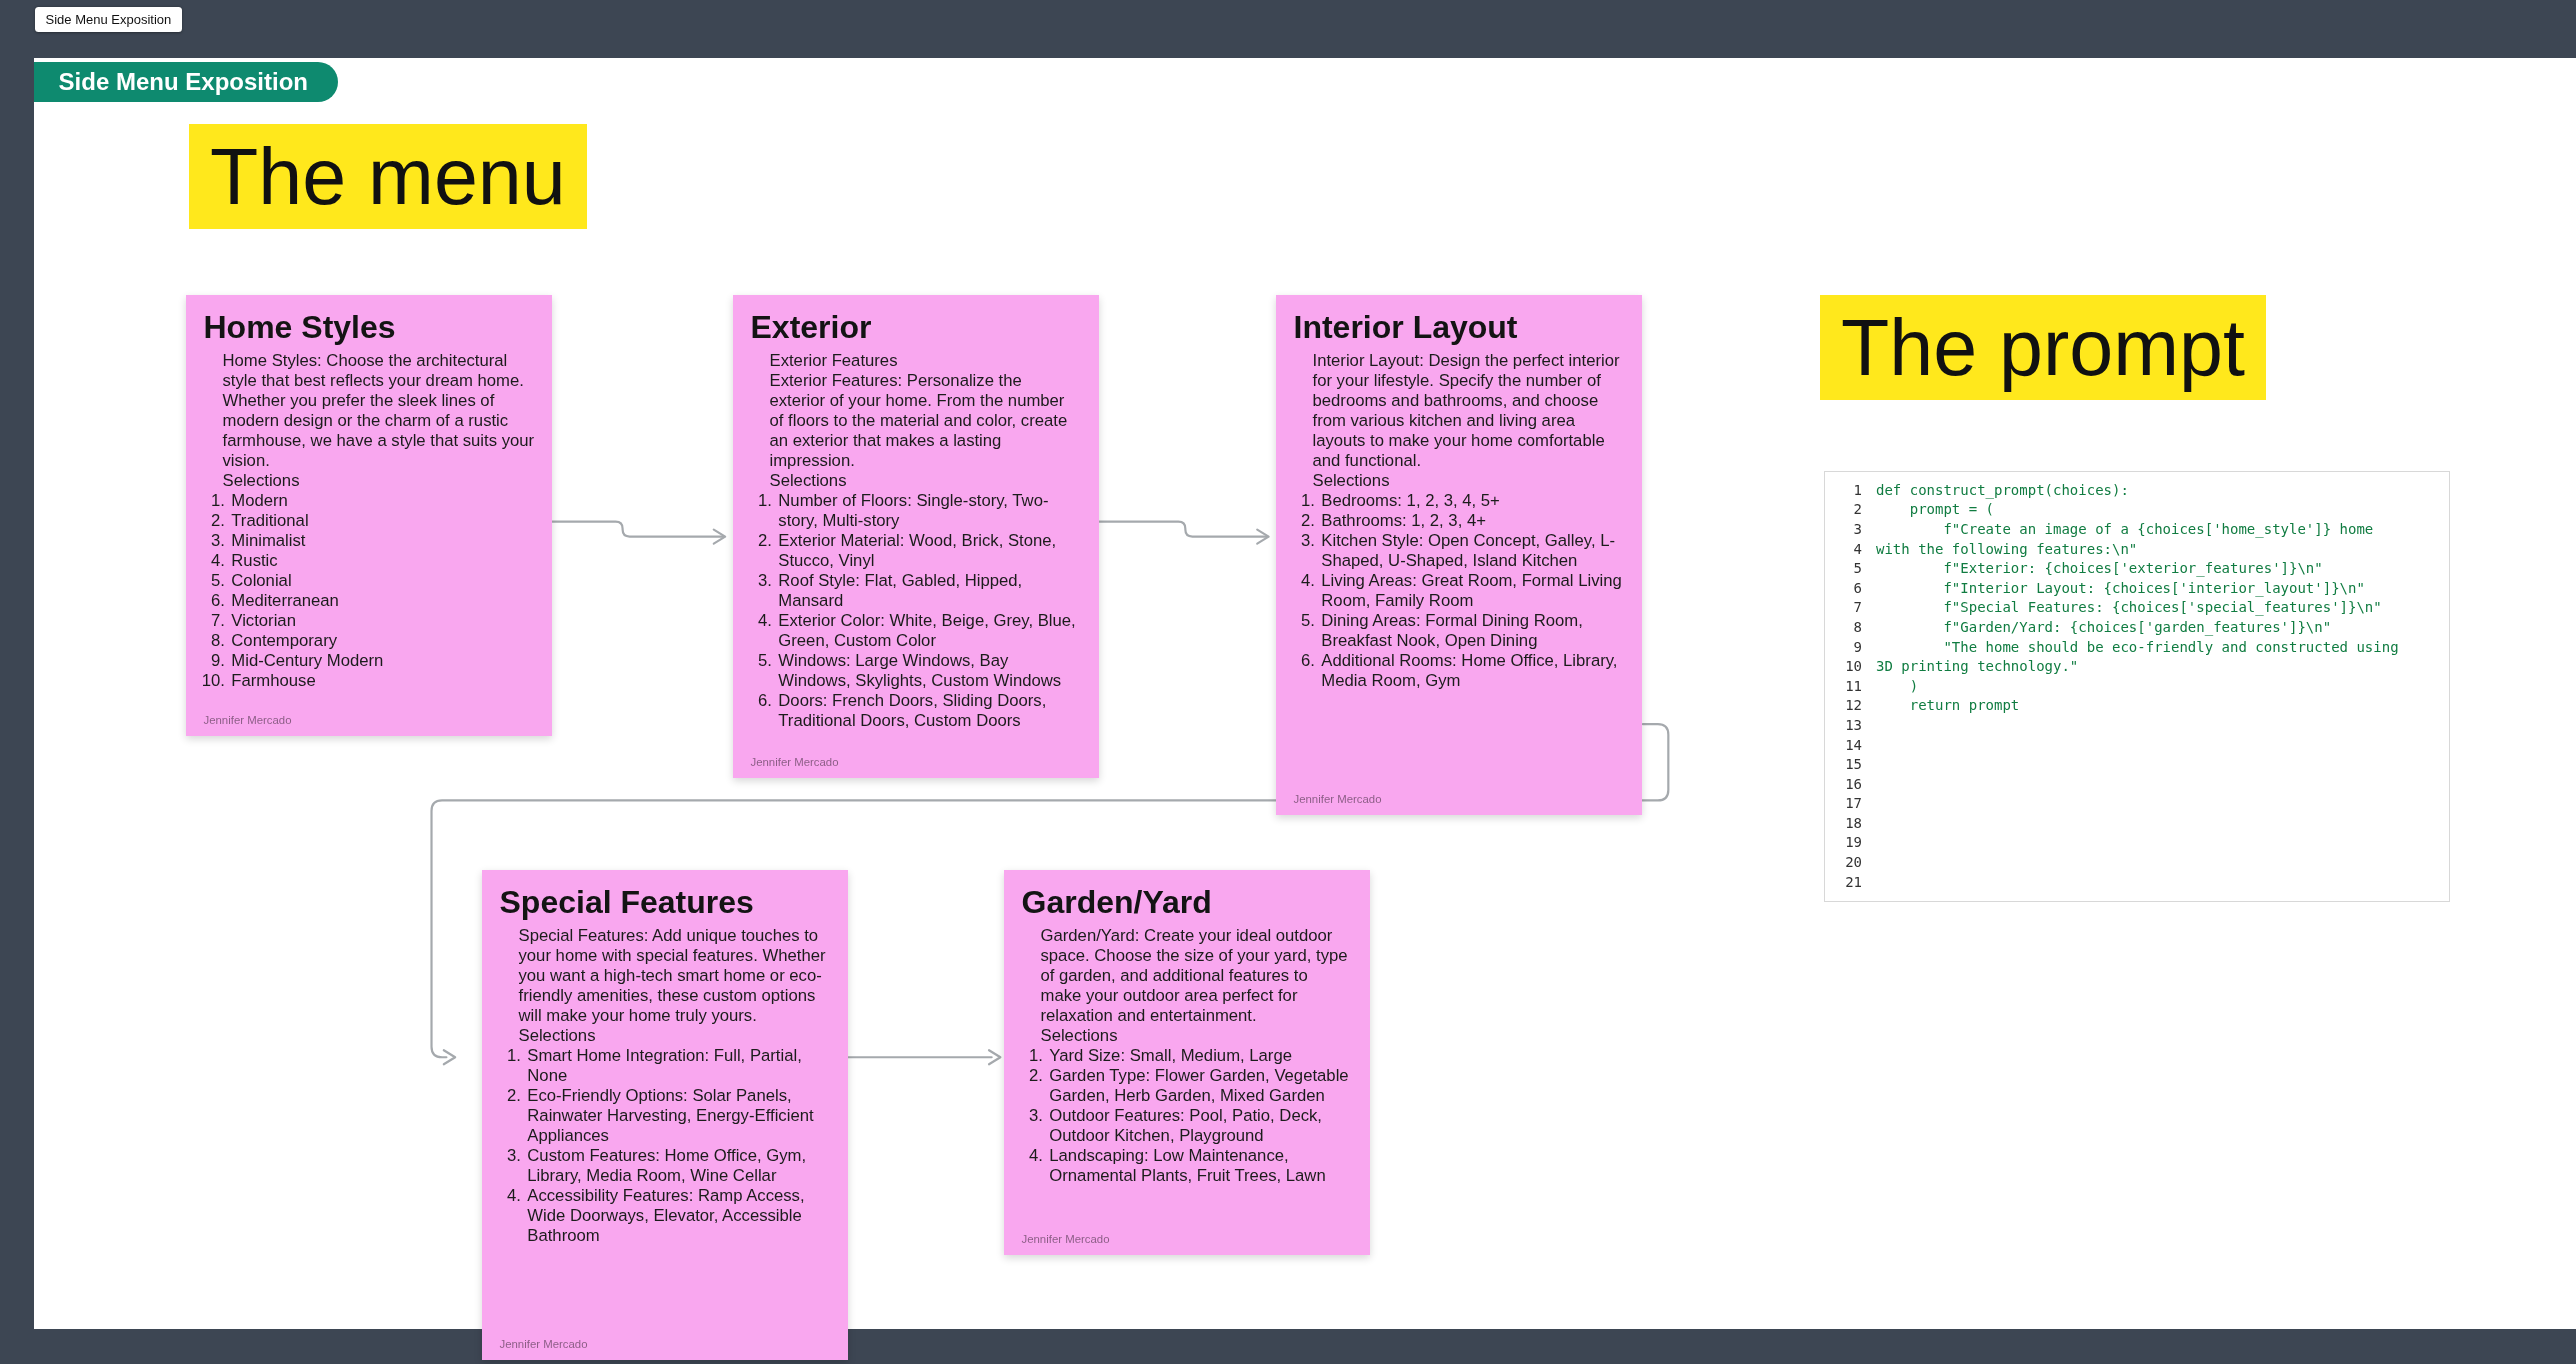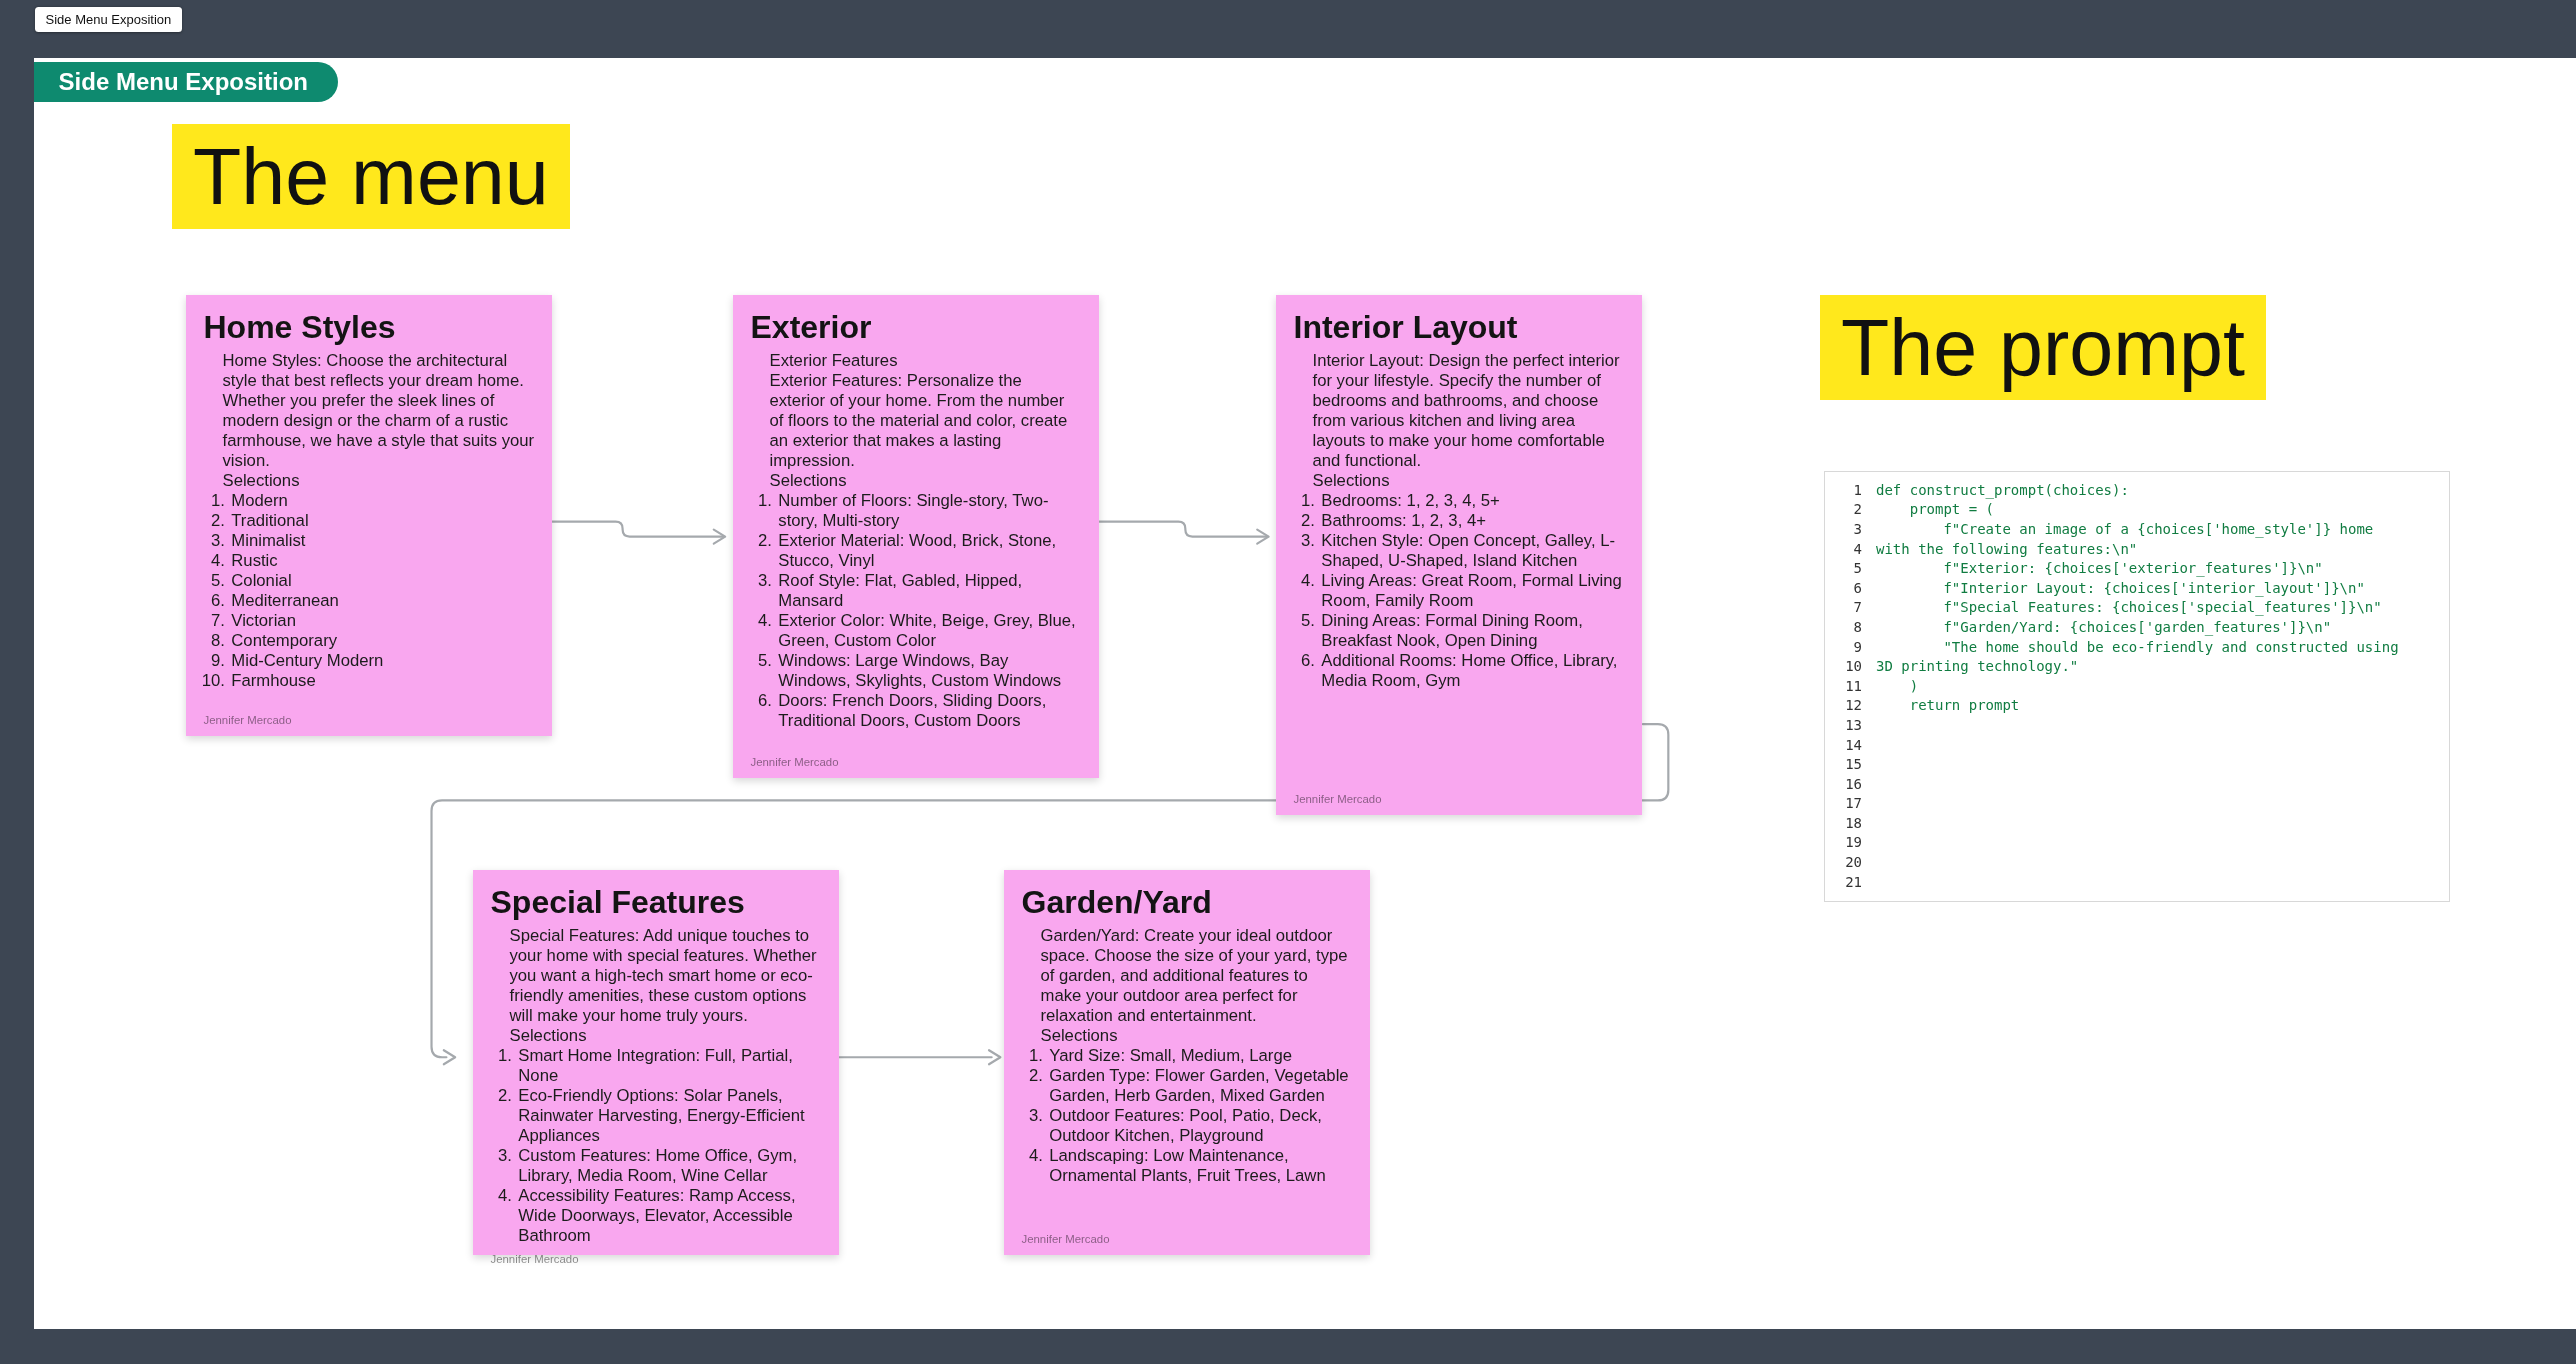--- a/index.html
+++ b/index.html
@@ -36,37 +36,37 @@
     display:flex;align-items:center;
     padding:0 30px 0 24.6px;border-radius:0 20px 20px 0;
     z-index:2;white-space:nowrap;
   }
   .headline{
     position:absolute;display:inline-block;
     background:var(--yellow);color:#111;
     font-size:79px;font-weight:500;line-height:91px;
     padding:7px 21px;white-space:nowrap;z-index:1;
   }
-  #menu-heading{left:138px;top:66px;}
+  #menu-heading{left:155px;top:66px;}
   #prompt-heading{left:1786px;top:237px;}
 
   #connectors{position:absolute;left:0;top:0;width:2542px;height:1271px;pointer-events:none;z-index:0;}
   #connectors path{stroke:var(--connector);stroke-width:2.5;fill:none;stroke-linecap:round;stroke-linejoin:round;}
 
   .sticky{
     position:absolute;width:366px;
     background:var(--pink);
     box-shadow:0 2.6px 8px rgba(0,0,0,.16);
     padding:14px 17.5px 10.5px 17.5px;
     display:flex;flex-direction:column;z-index:1;
   }
   .pos-1{left:152px;top:237px;height:441px;}
   .pos-2{left:699px;top:237px;height:483px;}
   .pos-3{left:1242px;top:237px;height:520px;}
-  .pos-4{left:439px;top:812px;height:385px;}
+  .pos-4{left:448px;top:812px;height:490px;}
   .pos-5{left:970px;top:812px;height:385px;}
   .sticky-title{font-size:32px;font-weight:600;line-height:37px;margin-bottom:5.3px;color:#141414;}
   .sticky-sub,.sticky-desc,.sticky-selections{font-size:16.7px;line-height:20px;color:#1c1c1c;margin-left:19px;}
   .sticky-list{margin:0;padding-left:26px;font-size:16.7px;line-height:20px;color:#1c1c1c;}
   .sticky-list li{padding-left:1.8px;}
   .sticky-author{margin-top:auto;font-size:11.4px;color:rgba(0,0,0,.45);padding-top:7px;}
 
   .code-panel{
     position:absolute;left:1790px;top:413px;width:626px;height:431px;
     background:#ffffff;border:0.9px solid #d8d8d8;

